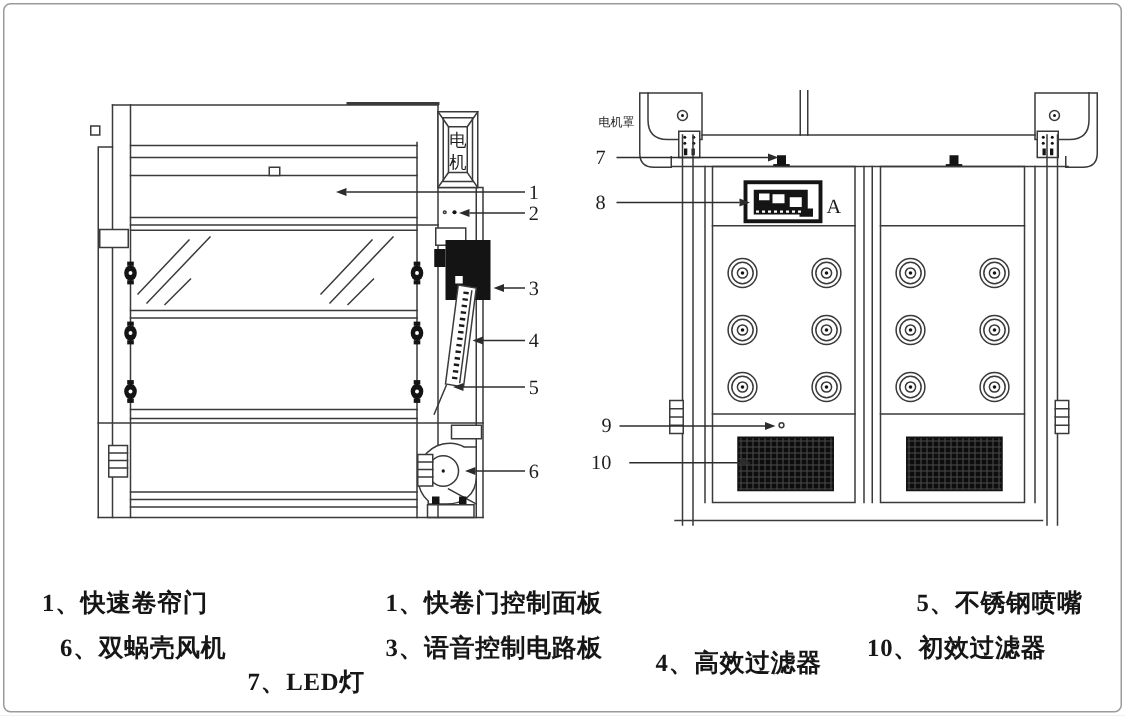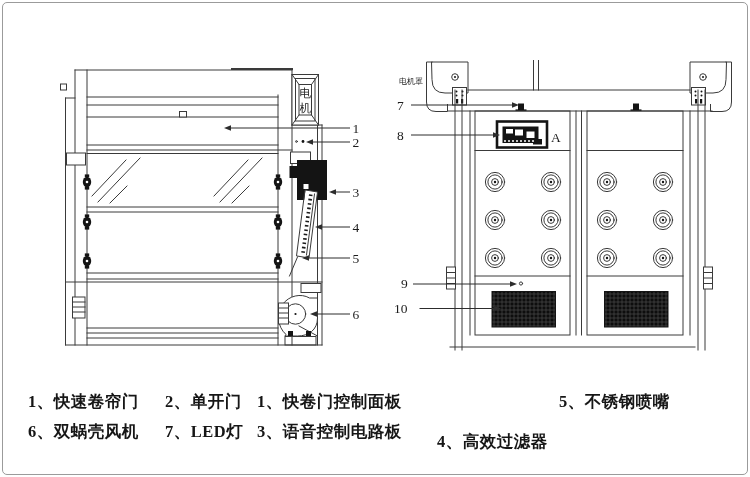--- a/index.html
+++ b/index.html
@@ -273,23 +273,23 @@
 
         <text class="num" x="394" y="312.5">10</text>
         <path class="ldr" d="M419.5 308.5 H494"></path>
         <polygon class="tip" points="501,308.5 494,305.8 494,311.2"></polygon>
       </g>
     </g>
   </svg>
 
   <div class="legend">
     <span class="legend-item" style="left:28px;top:391px;">1、快速卷帘门</span>
-    <span class="legend-item" style="left:165px;top:391px;">2、单开门</span>
     <span class="legend-item" style="left:257px;top:391px;">1、快卷门控制面板</span>
     <span class="legend-item" style="left:437px;top:391px;margin-top:40px;">4、高效过滤器</span>
-    <span class="legend-item" style="left:559px;top:391px;">5、不锈钢喷嘴</span>
-    <span class="legend-item" style="left:28px;top:421px;">6、双蜗壳风机</span>
-    <span class="legend-item" style="left:165px;top:421px;">7、LED灯</span>
+    <span class="legend-item" style="left:611px;top:391px;">5、不锈钢喷嘴</span>
+    <span class="legend-item" style="left:40px;top:421px;">6、双蜗壳风机</span>
+    <span class="legend-item" style="left:165px;top:444px;">7、LED灯</span>
     <span class="legend-item" style="left:257px;top:421px;">3、语音控制电路板</span>
+    <span class="legend-item" style="left:578px;top:421px;">10、初效过滤器</span>
   </div>
 
   <div class="page-border"></div>
 </div>
 
 </body></html>

